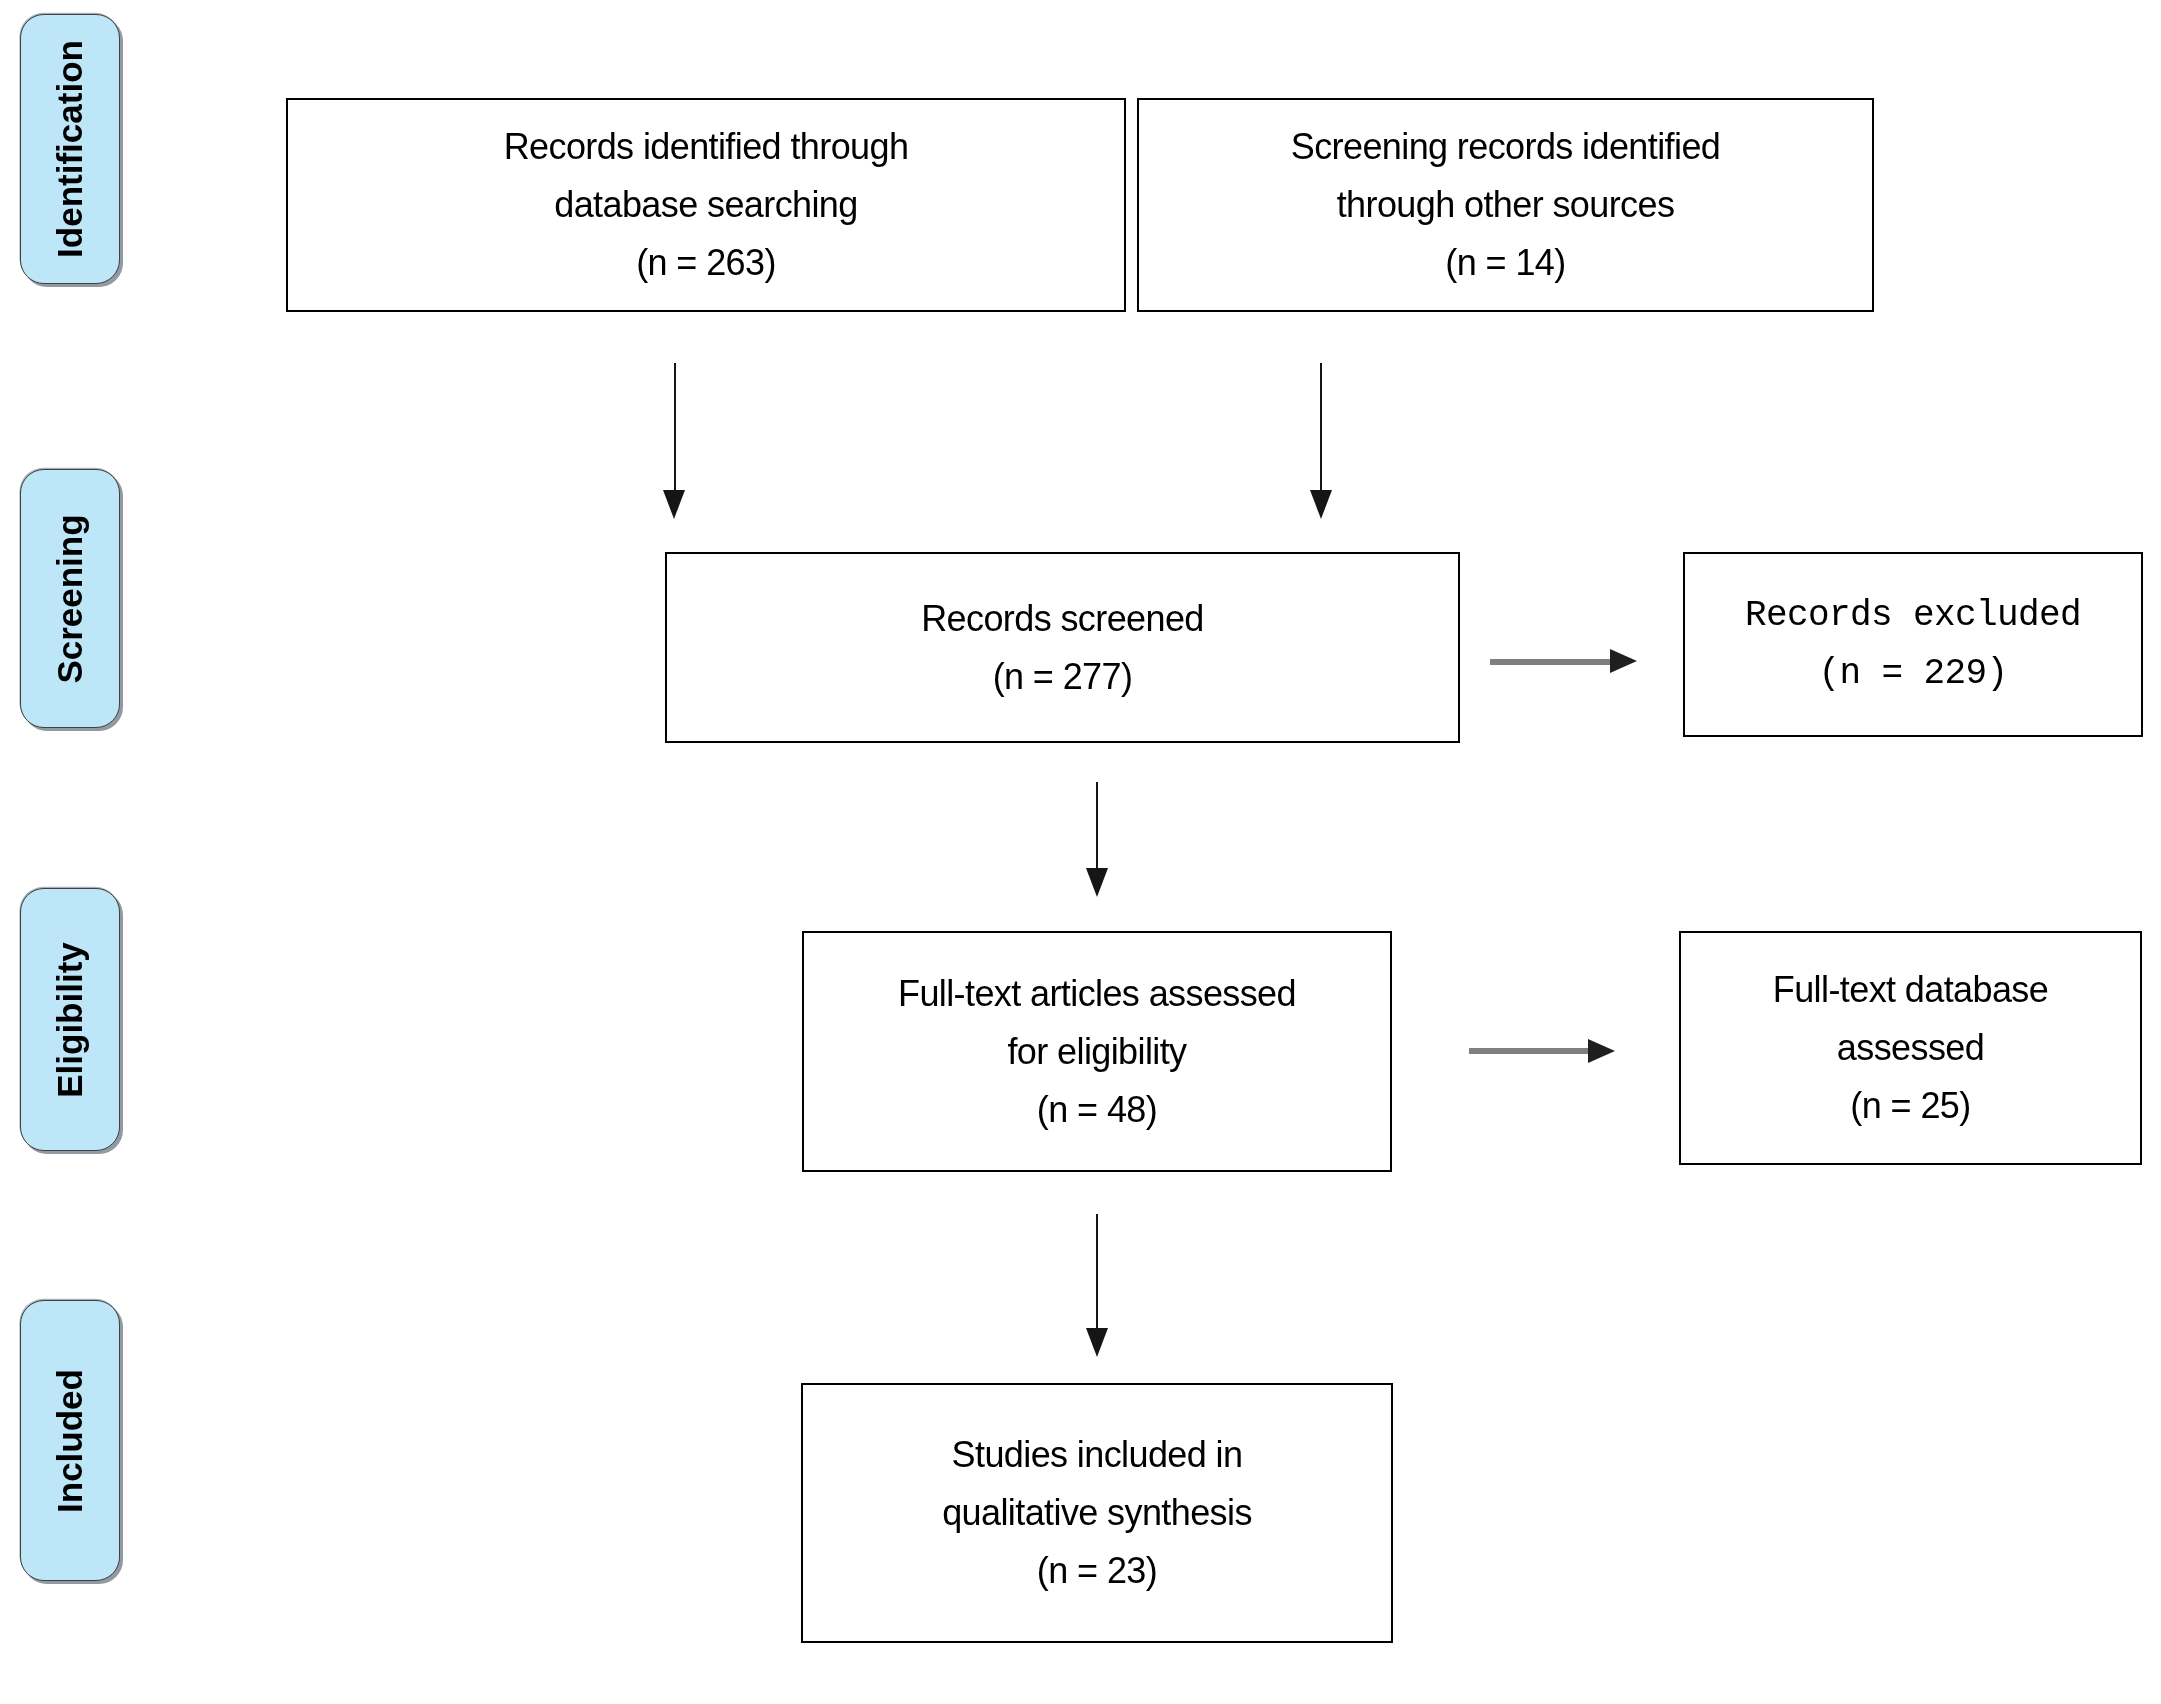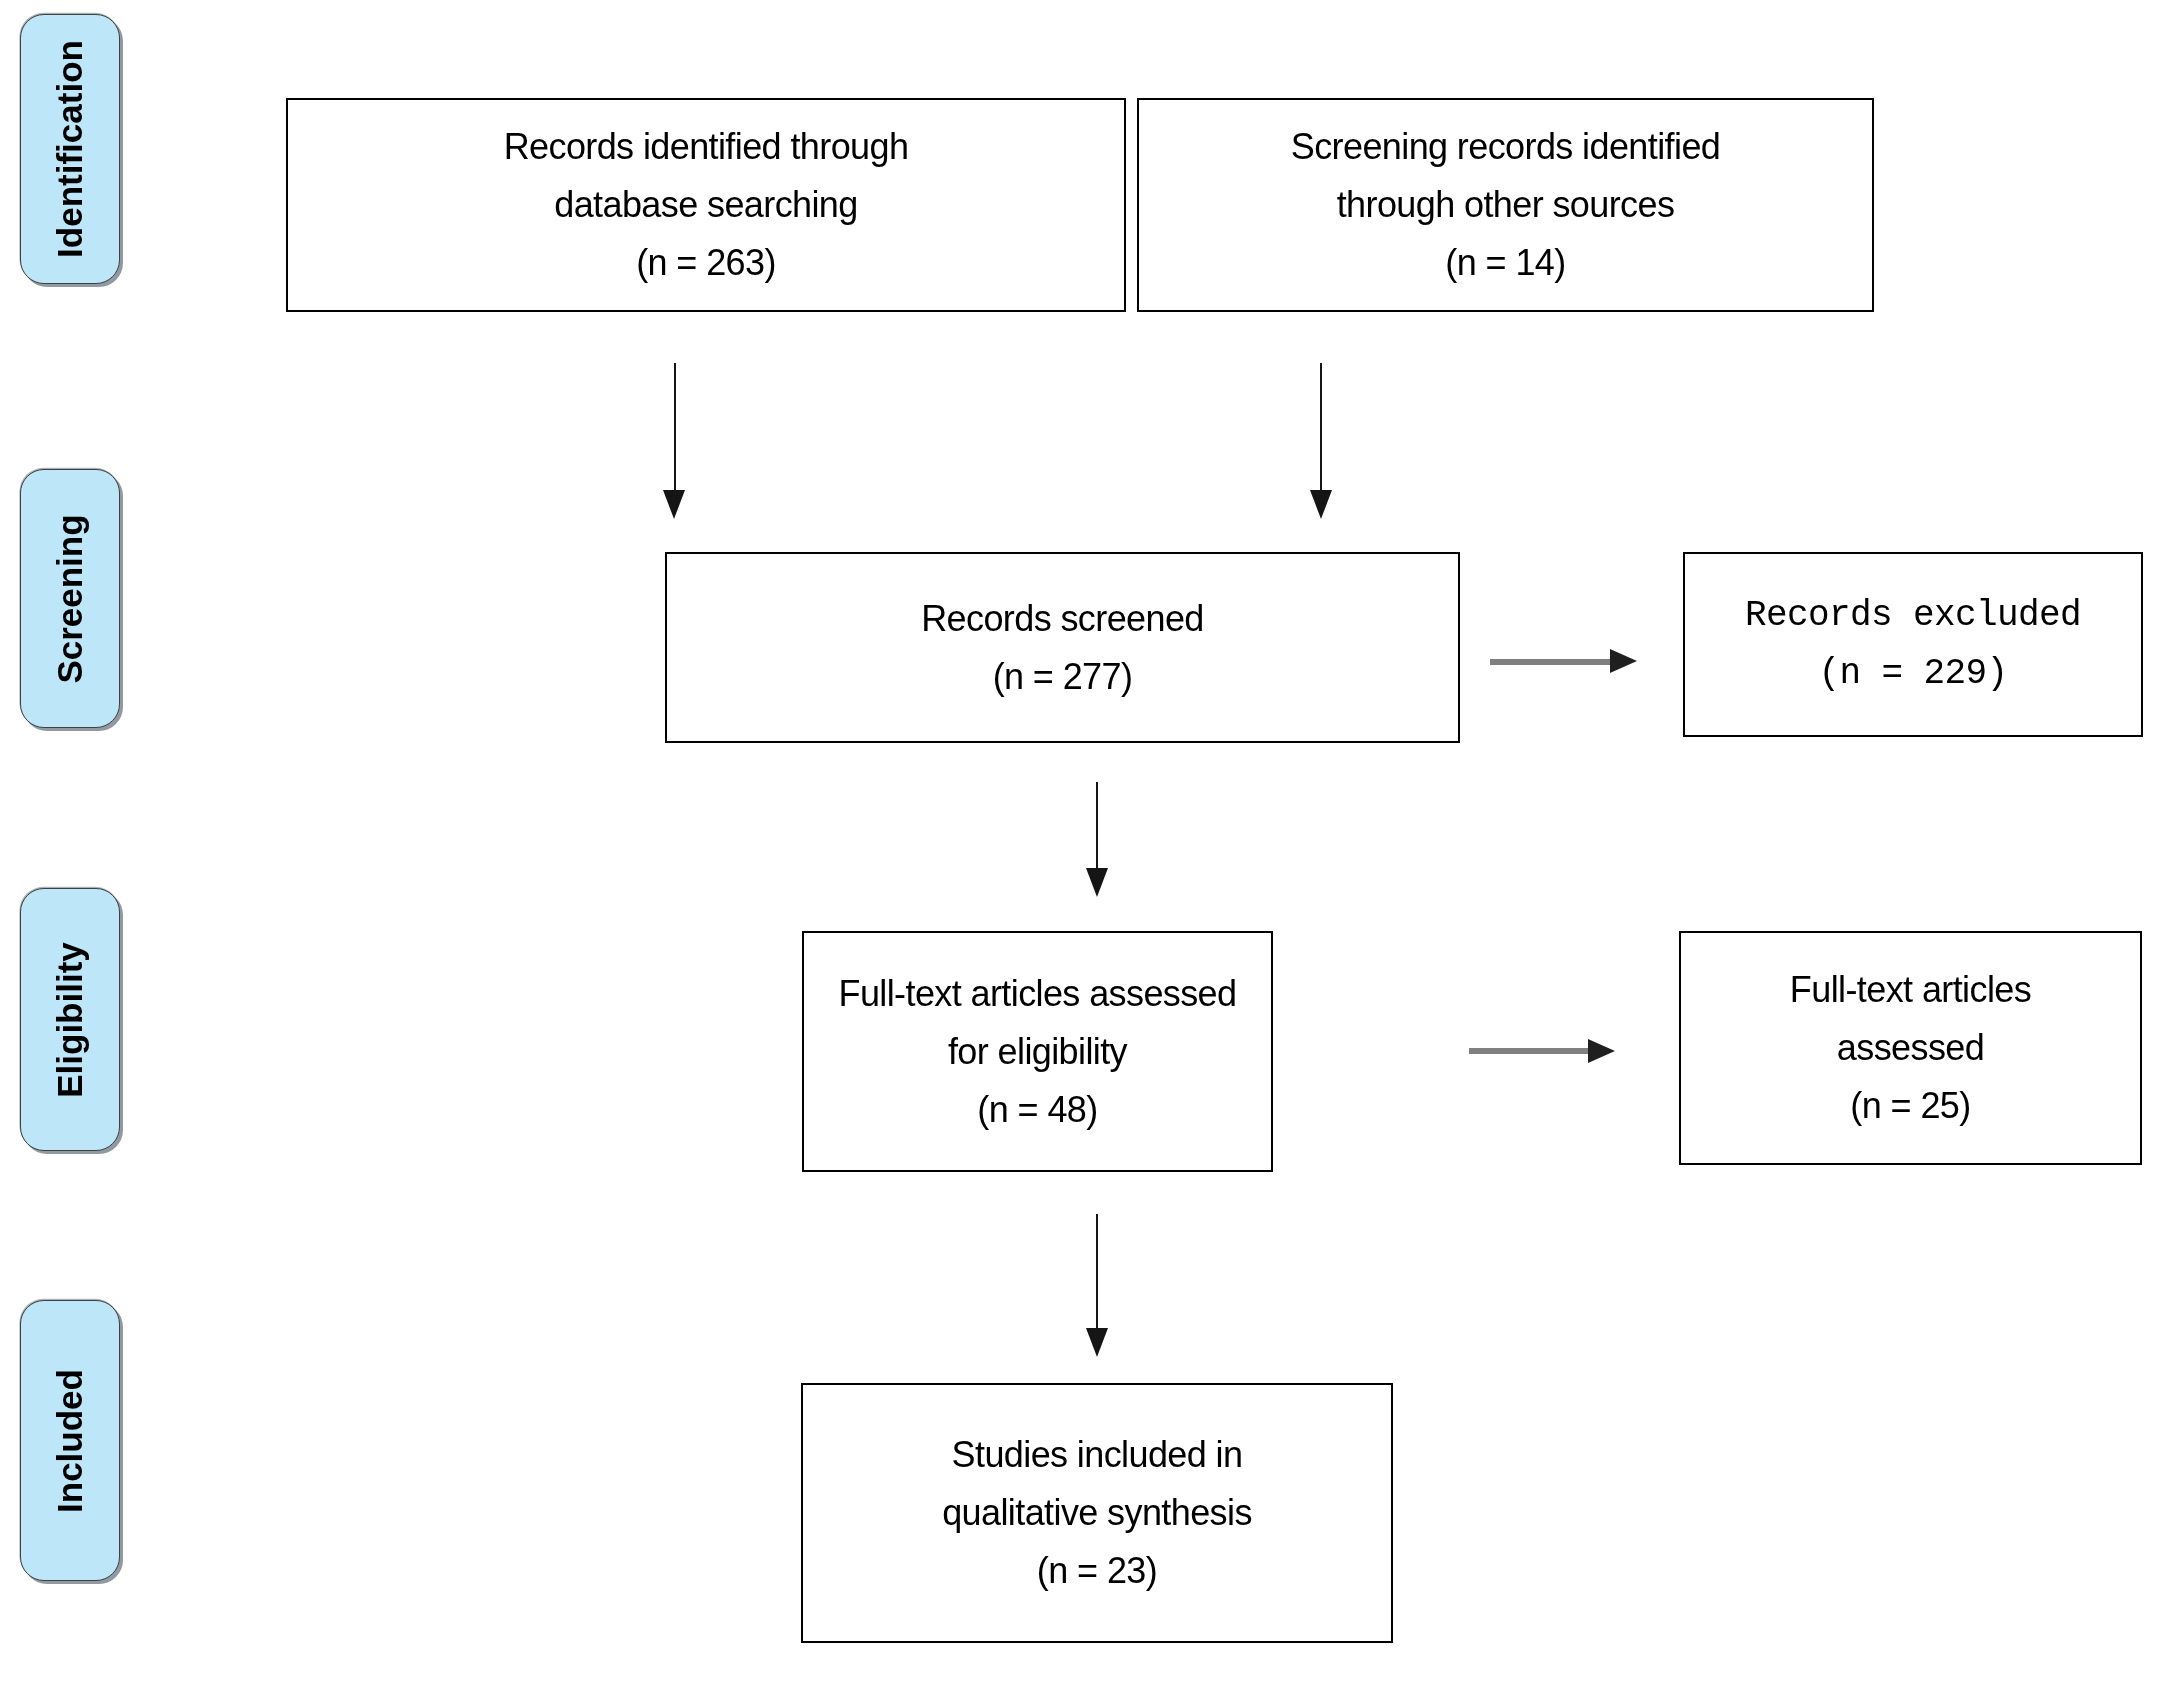--- a/index.html
+++ b/index.html
@@ -56,21 +56,21 @@
     justify-content: center;
     text-align: center;
     font-size: 36px;
     line-height: 58px;
     letter-spacing: -0.6px;
   }
   #box-records-identified { left: 286px;  top: 98px;  width: 840px; height: 214px; }
   #box-additional-records { left: 1137px; top: 98px;  width: 737px; height: 214px; }
   #box-records-screened   { left: 665px; top: 552px;  width: 795px; height: 191px; }
   #box-records-excluded   { left: 1683px; top: 552px;  width: 460px;  height: 185px; font-family: Liberation Mono, monospace; }
-  #box-fulltext-assessed  { left: 802px; top: 931px; width: 471px;  height: 241px; }
+  #box-fulltext-assessed  { left: 802px; top: 931px; width: 590px;  height: 241px; }
   #box-fulltext-excluded  { left: 1679px; top: 931px; width: 463px;  height: 234px; }
   #box-studies-included   { left: 801px; top: 1383px; width: 592px;  height: 260px; }
 
   
   .vline {
     position: absolute;
     width: 1.8px;
     background: #151515;
   }
   .vhead {
@@ -154,21 +154,21 @@
     <div>(n = 229)</div>
   </div>
 
   <div class="fbox" id="box-fulltext-assessed">
     <div>Full-text articles assessed</div>
     <div>for eligibility</div>
     <div>(n = 48)</div>
   </div>
 
   <div class="fbox" id="box-fulltext-excluded">
-    <div>Full-text articles</div>
+    <div>Full-text database</div>
     <div>assessed</div>
     <div>(n = 25)</div>
   </div>
 
   <div class="fbox" id="box-studies-included">
     <div>Studies included in</div>
     <div>qualitative synthesis</div>
     <div>(n = 23)</div>
   </div>
 

